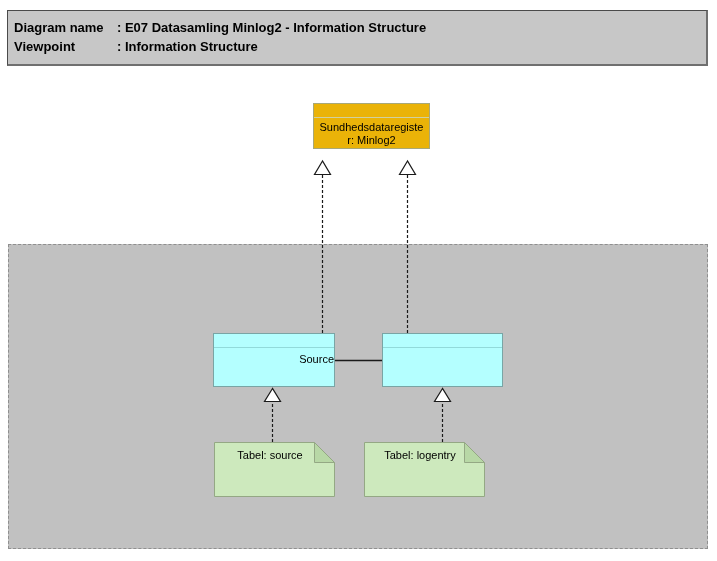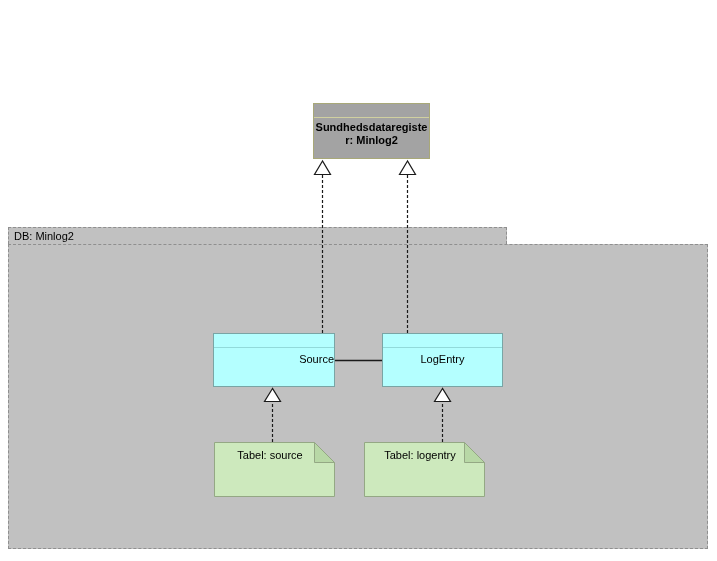--- a/index.html
+++ b/index.html
@@ -34,22 +34,22 @@
     left:8px;top:244px;width:700px;height:305px;
     background:#c1c1c1;
     border:1px dashed #8f8f8f;
     z-index:1;
   }
 
   
   .uml-box{z-index:3;font-size:11px;text-align:center;}
   .uml-head{height:13px;}
   .register{
-    left:313px;top:103px;width:117px;height:56px;
-    background:#a3a3a3;border:1px solid #a8a878;font-weight:bold;
+    left:313px;top:103px;width:117px;height:46px;
+    background:#eab308;border:1px solid #a8a878;
   }
   .register .uml-head{border-bottom:1px solid #d0d0a0;}
   .register .uml-name{padding-top:3px;line-height:13px;white-space:pre-line;}
   .cls{
     background:#b4ffff;border:1px solid #79a5a5;
   }
   .cls .uml-head{border-bottom:1px solid #92dada;}
   .cls .uml-name{padding-top:5px;}
   .cls-source{left:213px;top:333px;width:122px;height:54px;text-align:right;}
   .cls-logentry{left:382px;top:333px;width:121px;height:54px;}
@@ -62,39 +62,43 @@
   .note-logentry{left:364px;top:442px;}
 
   
   #overlay{left:0;top:0;width:717px;height:561px;z-index:4;pointer-events:none;}
 </style>
 </head>
 <body>
 
 <div id="canvas">
 
+  <div class="abs title-block">
+    <div class="title-row">
+      <span class="title-label">Diagram name</span><span>: E07 Datasamling Minlog2 - Information Structure</span>
+    </div>
+    <div class="title-row">
+      <span class="title-label">Viewpoint</span><span>: Information Structure</span>
+    </div>
+  </div>
 
-  <div class="abs container-tab">
-    <span>DB: Minlog2</span>
-  </div>
   <div class="abs container-main"></div>
 
   <div class="abs uml-box register">
     <div class="uml-head"></div>
     <div class="uml-name">Sundhedsdataregiste
 r: Minlog2</div>
   </div>
 
   <div class="abs uml-box cls cls-source">
     <div class="uml-head"></div>
     <div class="uml-name">Source</div>
   </div>
   <div class="abs uml-box cls cls-logentry">
     <div class="uml-head"></div>
-    <div class="uml-name">LogEntry</div>
   </div>
 
   <div class="abs note note-source">
     <svg width="121" height="55">
       <polygon points="0.5,0.5 100.5,0.5 120.5,20.5 120.5,54.5 0.5,54.5" fill="#cde9bd" stroke="#94a884"></polygon>
       <polygon points="100.5,0.5 120.5,20.5 100.5,20.5" fill="#b8d8a6" stroke="#94a884"></polygon>
     </svg>
     <div class="note-text">Tabel: source</div>
   </div>
   <div class="abs note note-logentry">

